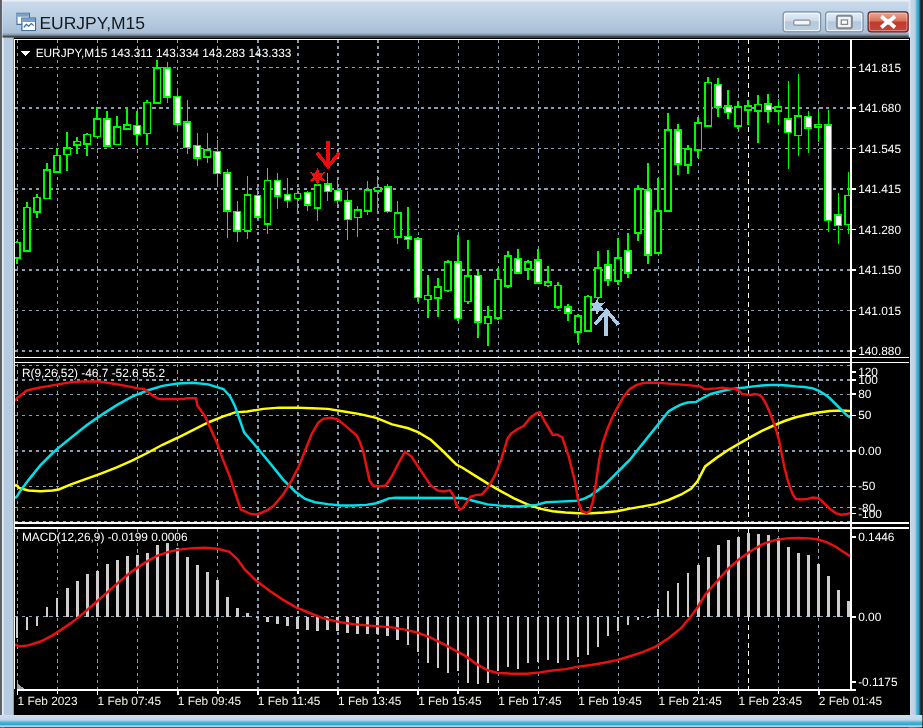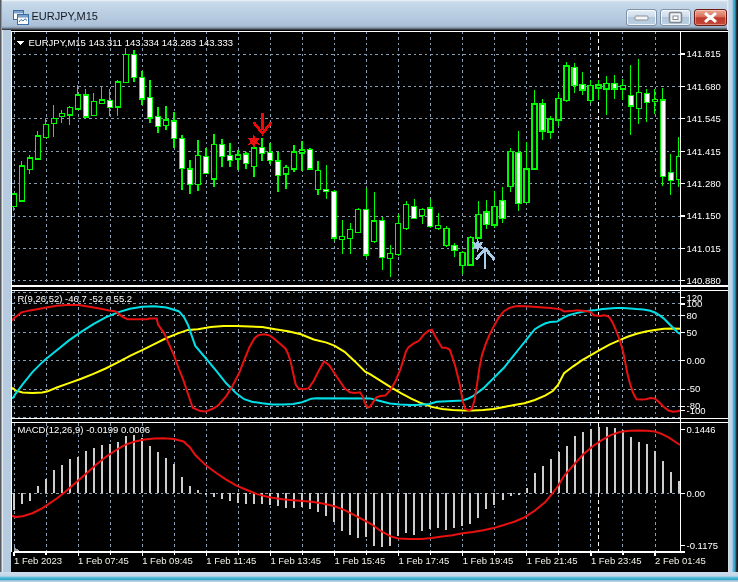--- a/index.html
+++ b/index.html
@@ -2,21 +2,21 @@
 <html><head><meta charset="utf-8"><style>
 html,body{margin:0;padding:0;width:738px;height:582px;overflow:hidden;background:#000;font-family:"Liberation Sans",sans-serif;}
 #win{position:relative;width:738px;height:582px;}
 
 #base{position:absolute;inset:0;background:#b6cbe0;}
 #titlebar{position:absolute;left:2px;top:0px;width:734px;height:30px;background:linear-gradient(180deg,#f0f5fa 0,#c9d9ea 2px,#bed2e5 10px,#b4c9de 19px,#aabfd6 26px,#8096ab 28px,#4a4f55 29px,#303338 30px);}
 #left-edge{position:absolute;left:0;top:0;width:3px;height:582px;background:linear-gradient(90deg,#6a6e74 0,#44474c 1px,#e4ecf4 2px);}
 #right-edge{position:absolute;right:0;top:0;width:11px;height:582px;background:linear-gradient(90deg,#eaf1f8 0,#c4d6e8 2px,#bed2e6 4.5px,#9fc3dd 5.5px,#44b6d8 6.5px,#2f9ec4 8px,#27323c 9.5px,#101214 11px);}
 #bottom-edge{position:absolute;left:0;bottom:0;width:738px;height:10.2px;background:linear-gradient(180deg,#cfdeed 0,#c2d5e8 4px,#49b8da 5.8px,#35a6c9 7.6px,#bdd2e5 8.8px,#b2c9df 10.2px);}
 #title-ic{position:absolute;left:13px;top:10px;width:15px;height:14px;}
-#title-tx{position:absolute;left:31.5px;top:10px;font-size:11px;color:#151922;text-align:right;}
+#title-tx{position:absolute;left:31.5px;top:10px;font-size:14px;color:#151922;text-align:right;}
 .btn{position:absolute;top:9px;width:31px;height:17px;border-radius:3px;border:1px solid #7e93a8;box-sizing:border-box;}
 .btn-blue{background:linear-gradient(180deg,#e6eef7 0,#ccdbeb 45%,#b3c8dd 50%,#bccfe2 100%);box-shadow:inset 0 0 0 1px rgba(255,255,255,.75);}
 #btn-close{background:linear-gradient(180deg,#eba996 0,#d9705a 45%,#c0392a 52%,#c4473a 100%);border-color:#6e1a10;box-shadow:inset 0 0 0 1px rgba(255,255,255,.35);}
 #client{position:absolute;left:11px;top:30px;width:717px;height:542px;background:#000;}
 </style></head><body>
 <div id="win">
  <div id="base"></div>
  <div id="left-edge"></div>
  <div id="titlebar"></div>
  <div id="right-edge"></div>

